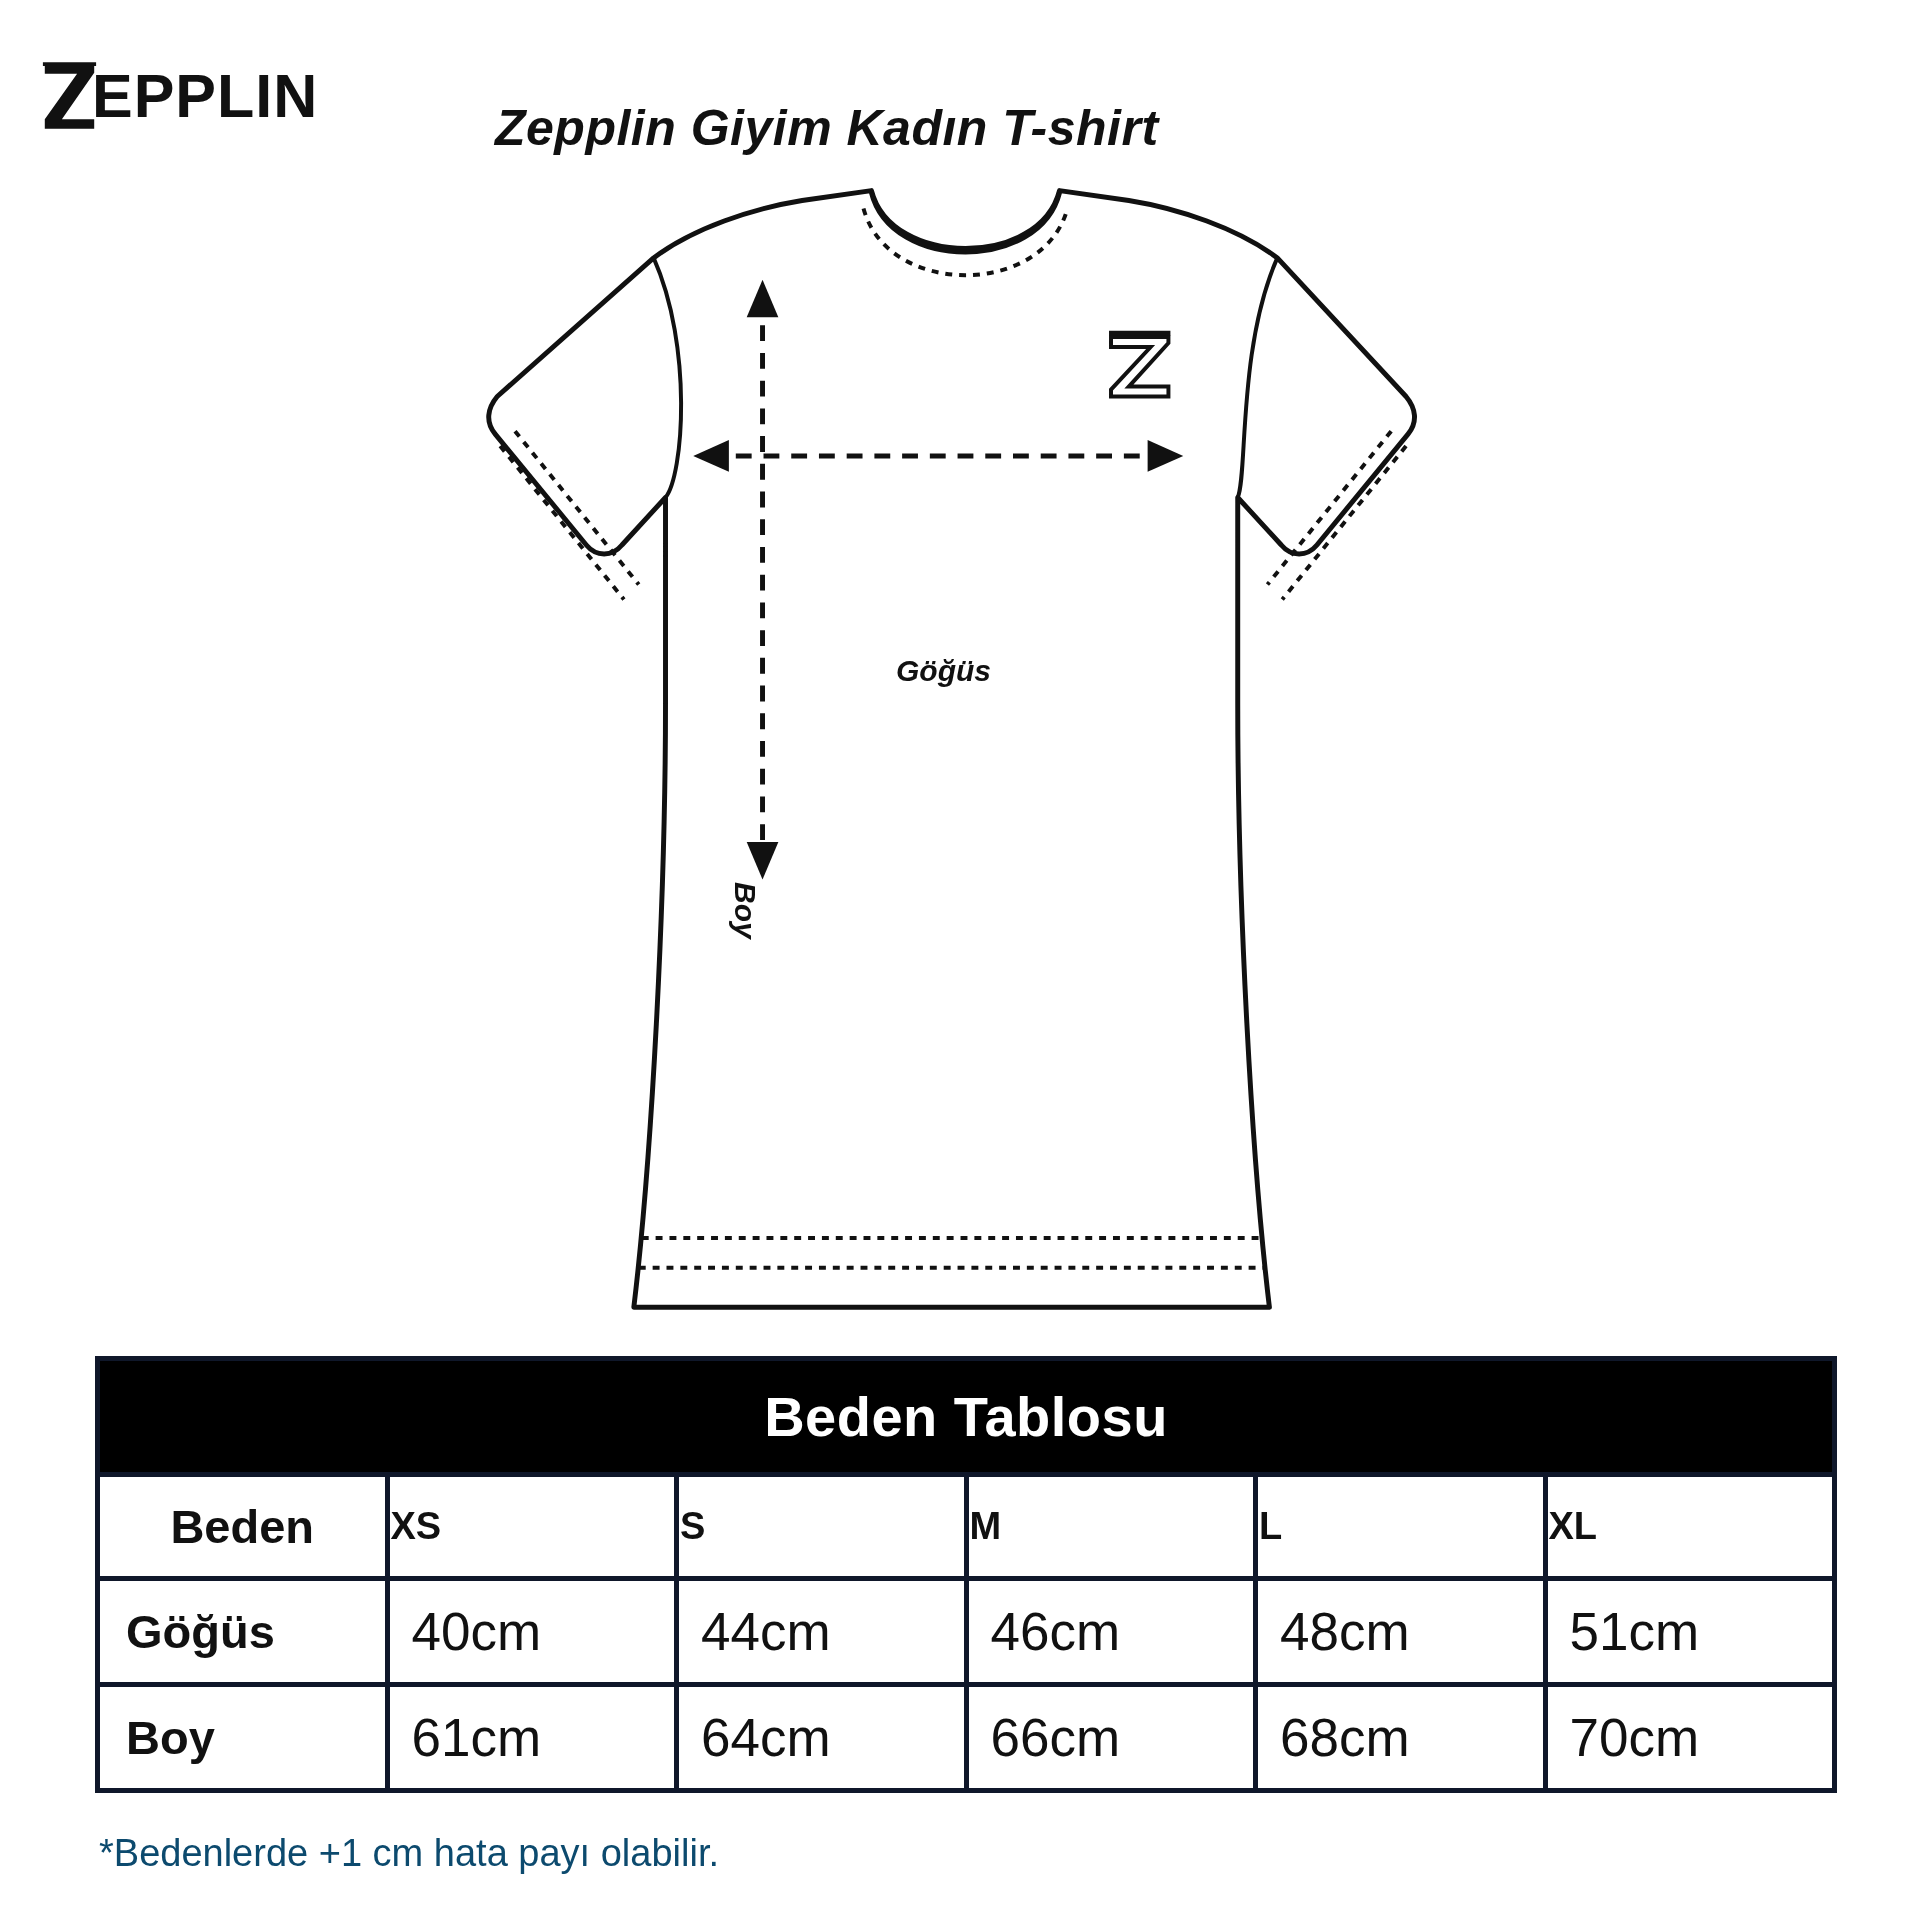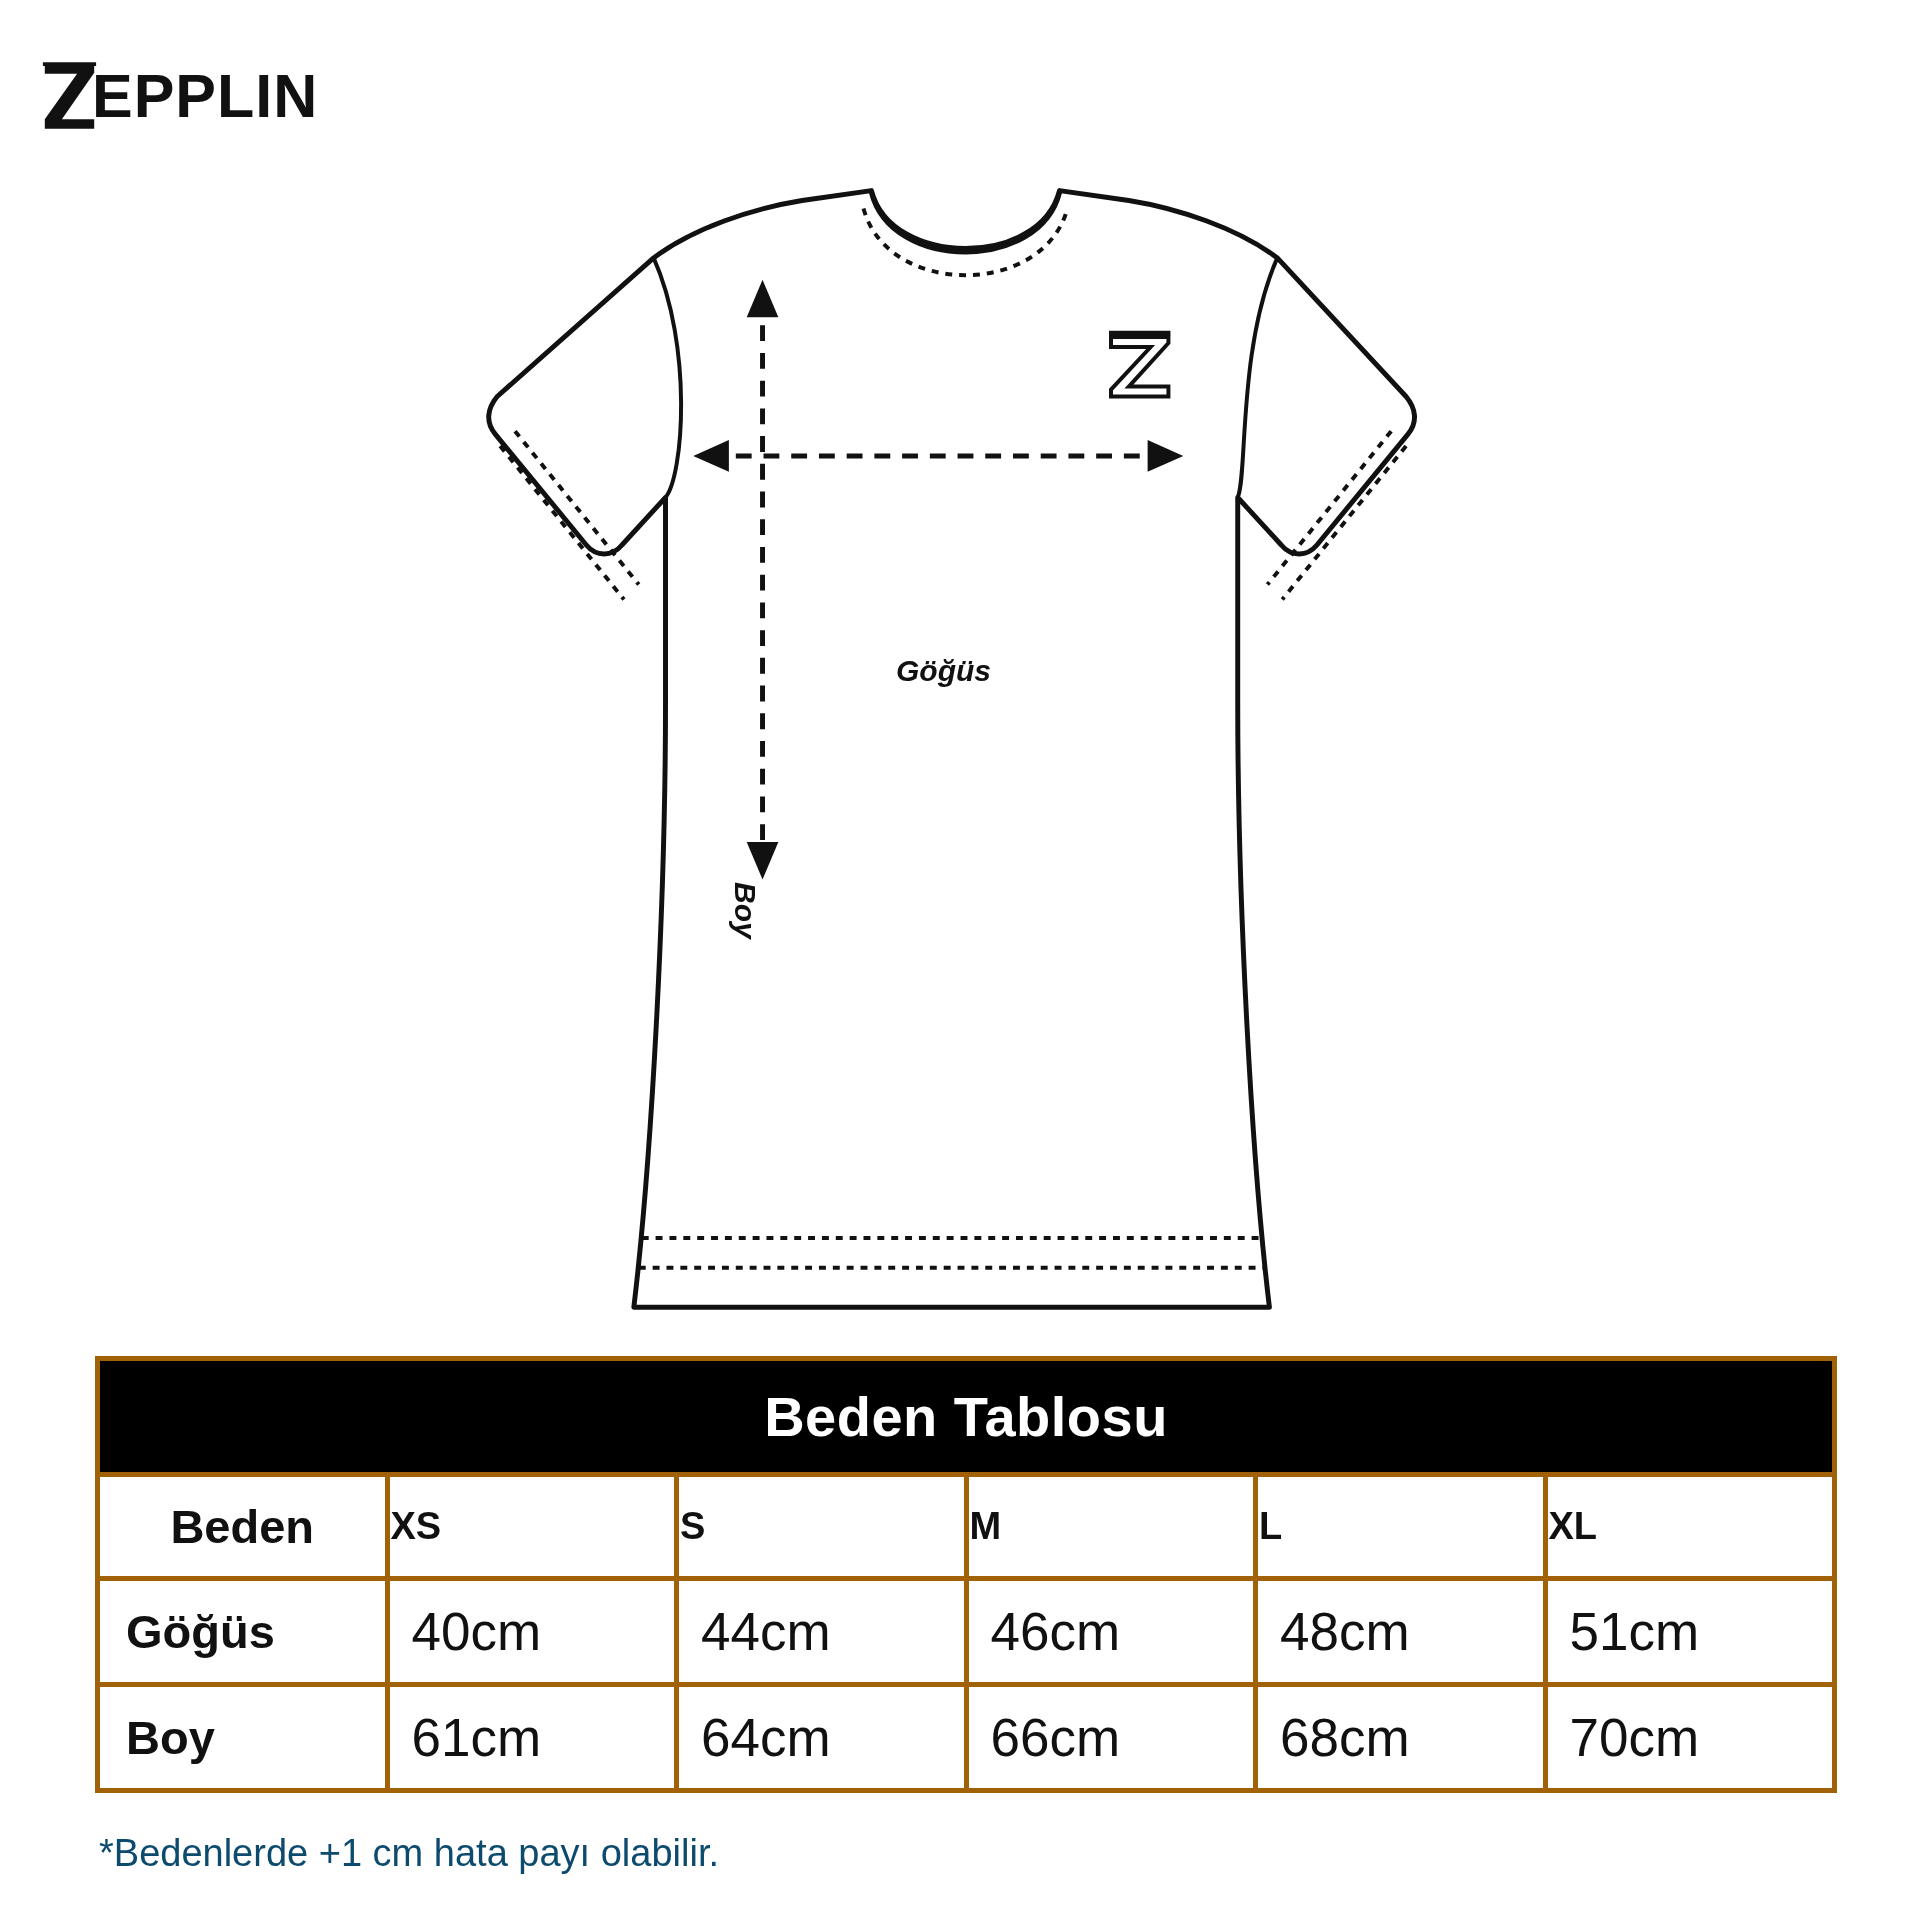--- a/index.html
+++ b/index.html
@@ -88,21 +88,21 @@
     left: 95px;
     top: 1356px;
     width: 1742px;
   }
   table.size-table {
     border-collapse: collapse;
     width: 100%;
     table-layout: fixed;
   }
   table.size-table, table.size-table td, table.size-table th {
-    border: 5px solid #a16207;
+    border: 5px solid #0f172a;
   }
   .tbl-title {
     background: #000;
     color: #fff;
     text-align: center;
     font-size: 56px;
     font-weight: bold;
     height: 109px;
     letter-spacing: 0.5px;
   }
@@ -142,20 +142,23 @@
 <body>
 
 <div class="header">
   <div class="brand-logo">
     <svg class="zmark" viewBox="0 0 60 76">
       <path d="M4 4 L56 4 L56 13 L22 62 L56 62 L56 72 L4 72 L4 62 L38 14 L4 14 Z" fill="#111"></path>
       <path d="M10 10 L50 10 L50 12 L16 60 L50 60 L50 66 L10 66 L10 58 L44 10 Z" fill="#fff" opacity="0.0"></path>
       <path d="M2 2 L58 2 L58 6 L2 6 Z" fill="#111"></path>
     </svg>
     <span class="brand-text">EPPLIN</span>
+  </div>
+  <div class="title">
+    <span class="t-light">Zepplin Giyim </span><span class="t-bold">Kadın T-shirt</span>
   </div>
 </div>
 
 <div class="diagram">
   <svg width="1927" height="1188" viewBox="0 0 1946 1200">
 
     <path d="M 660 110
              C 700 80, 760 60, 810 52
              L 880 42
              C 900 120, 1050 120, 1070 42

